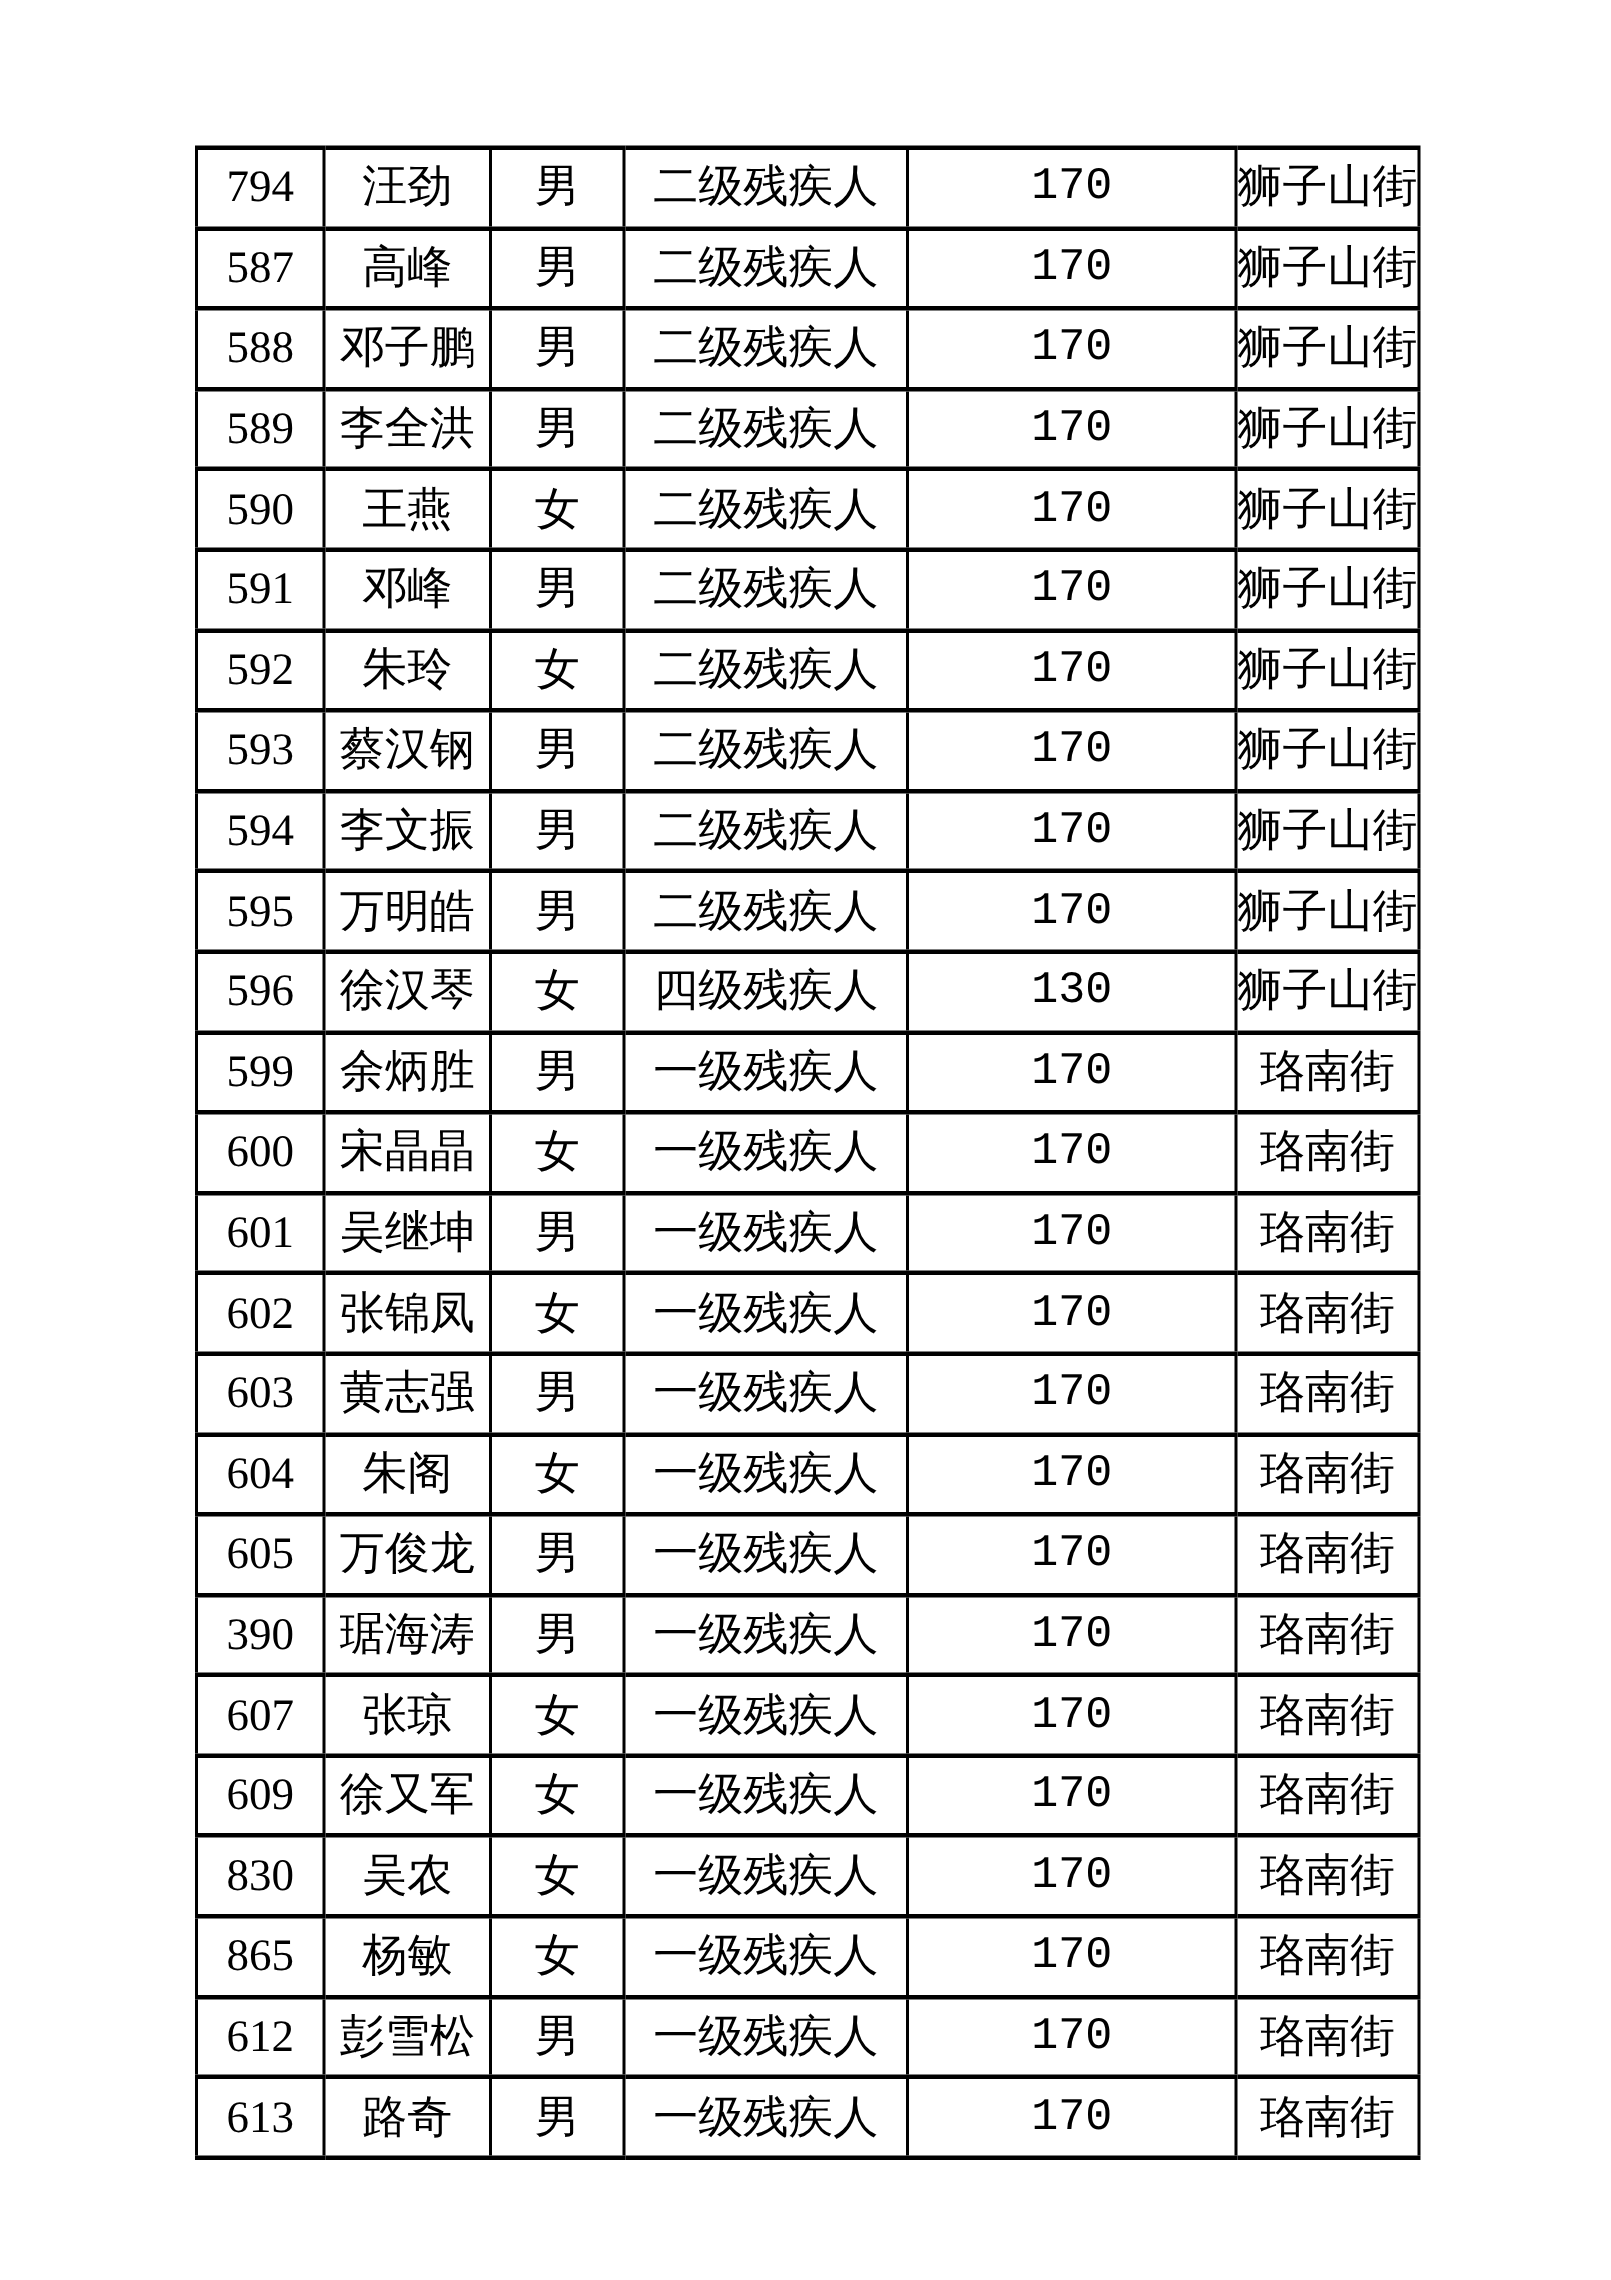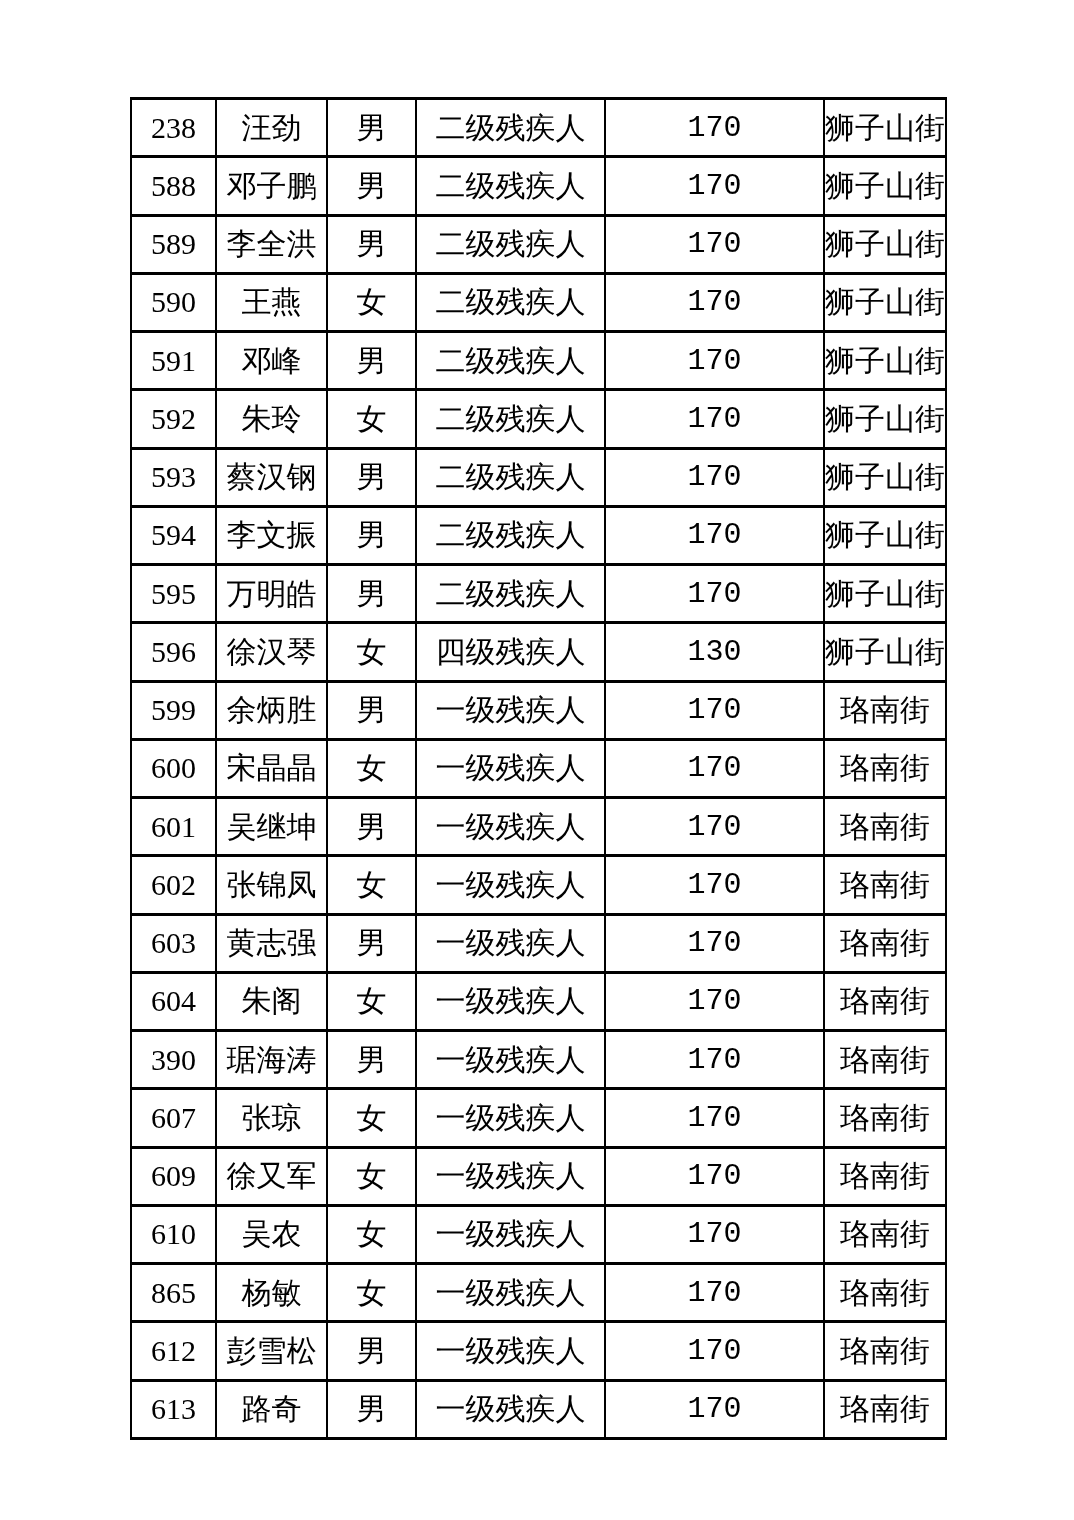--- a/index.html
+++ b/index.html
@@ -49,22 +49,30 @@
     <colgroup>
       <col style="width:85px">
       <col style="width:111px">
       <col style="width:89px">
       <col style="width:189px">
       <col style="width:219px">
       <col style="width:122px">
     </colgroup>
     <tbody id="table-body">
         <tr>
-          <td class="c0">238</td>
+          <td class="c0">794</td>
           <td class="c1">汪劲</td>
+          <td class="c2">男</td>
+          <td class="c3">二级残疾人</td>
+          <td class="c4">170</td>
+          <td class="c5">狮子山街</td>
+        </tr>
+        <tr>
+          <td class="c0">587</td>
+          <td class="c1">高峰</td>
           <td class="c2">男</td>
           <td class="c3">二级残疾人</td>
           <td class="c4">170</td>
           <td class="c5">狮子山街</td>
         </tr>
         <tr>
           <td class="c0">588</td>
           <td class="c1">邓子鹏</td>
           <td class="c2">男</td>
           <td class="c3">二级残疾人</td>
@@ -177,20 +185,28 @@
         </tr>
         <tr>
           <td class="c0">604</td>
           <td class="c1">朱阁</td>
           <td class="c2">女</td>
           <td class="c3">一级残疾人</td>
           <td class="c4">170</td>
           <td class="c5">珞南街</td>
         </tr>
         <tr>
+          <td class="c0">605</td>
+          <td class="c1">万俊龙</td>
+          <td class="c2">男</td>
+          <td class="c3">一级残疾人</td>
+          <td class="c4">170</td>
+          <td class="c5">珞南街</td>
+        </tr>
+        <tr>
           <td class="c0">390</td>
           <td class="c1">琚海涛</td>
           <td class="c2">男</td>
           <td class="c3">一级残疾人</td>
           <td class="c4">170</td>
           <td class="c5">珞南街</td>
         </tr>
         <tr>
           <td class="c0">607</td>
           <td class="c1">张琼</td>
@@ -201,21 +217,21 @@
         </tr>
         <tr>
           <td class="c0">609</td>
           <td class="c1">徐又军</td>
           <td class="c2">女</td>
           <td class="c3">一级残疾人</td>
           <td class="c4">170</td>
           <td class="c5">珞南街</td>
         </tr>
         <tr>
-          <td class="c0">610</td>
+          <td class="c0">830</td>
           <td class="c1">吴农</td>
           <td class="c2">女</td>
           <td class="c3">一级残疾人</td>
           <td class="c4">170</td>
           <td class="c5">珞南街</td>
         </tr>
         <tr>
           <td class="c0">865</td>
           <td class="c1">杨敏</td>
           <td class="c2">女</td>

